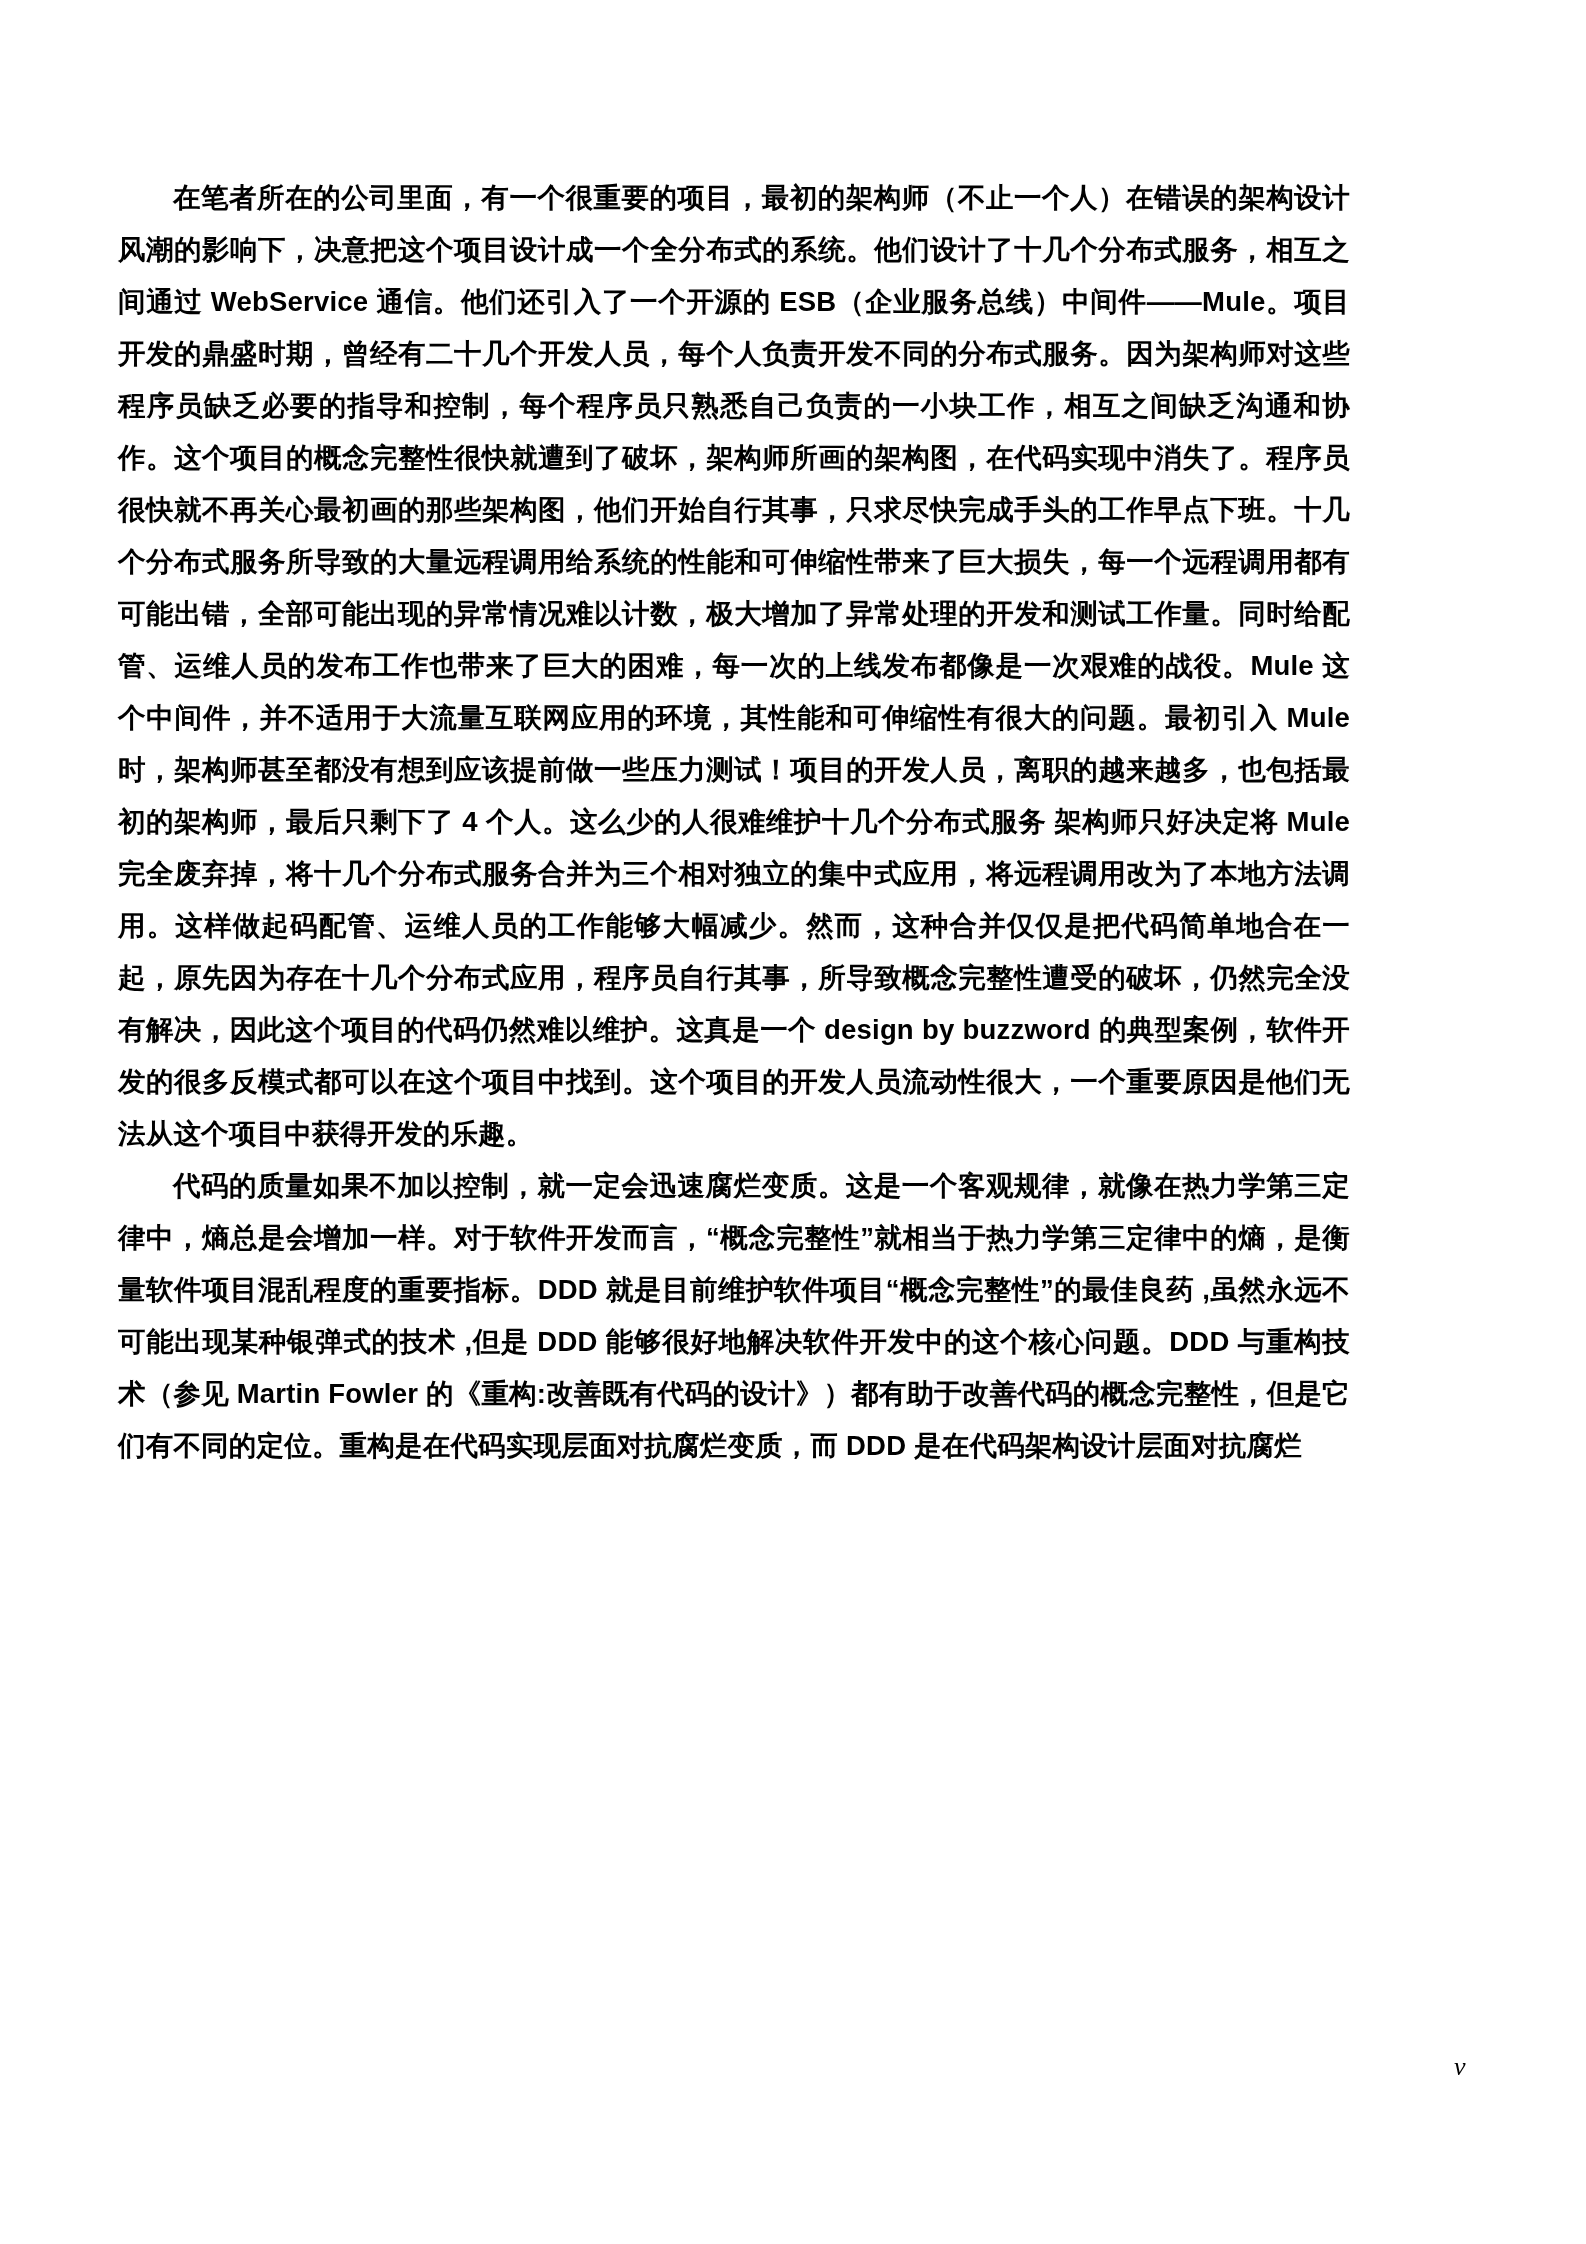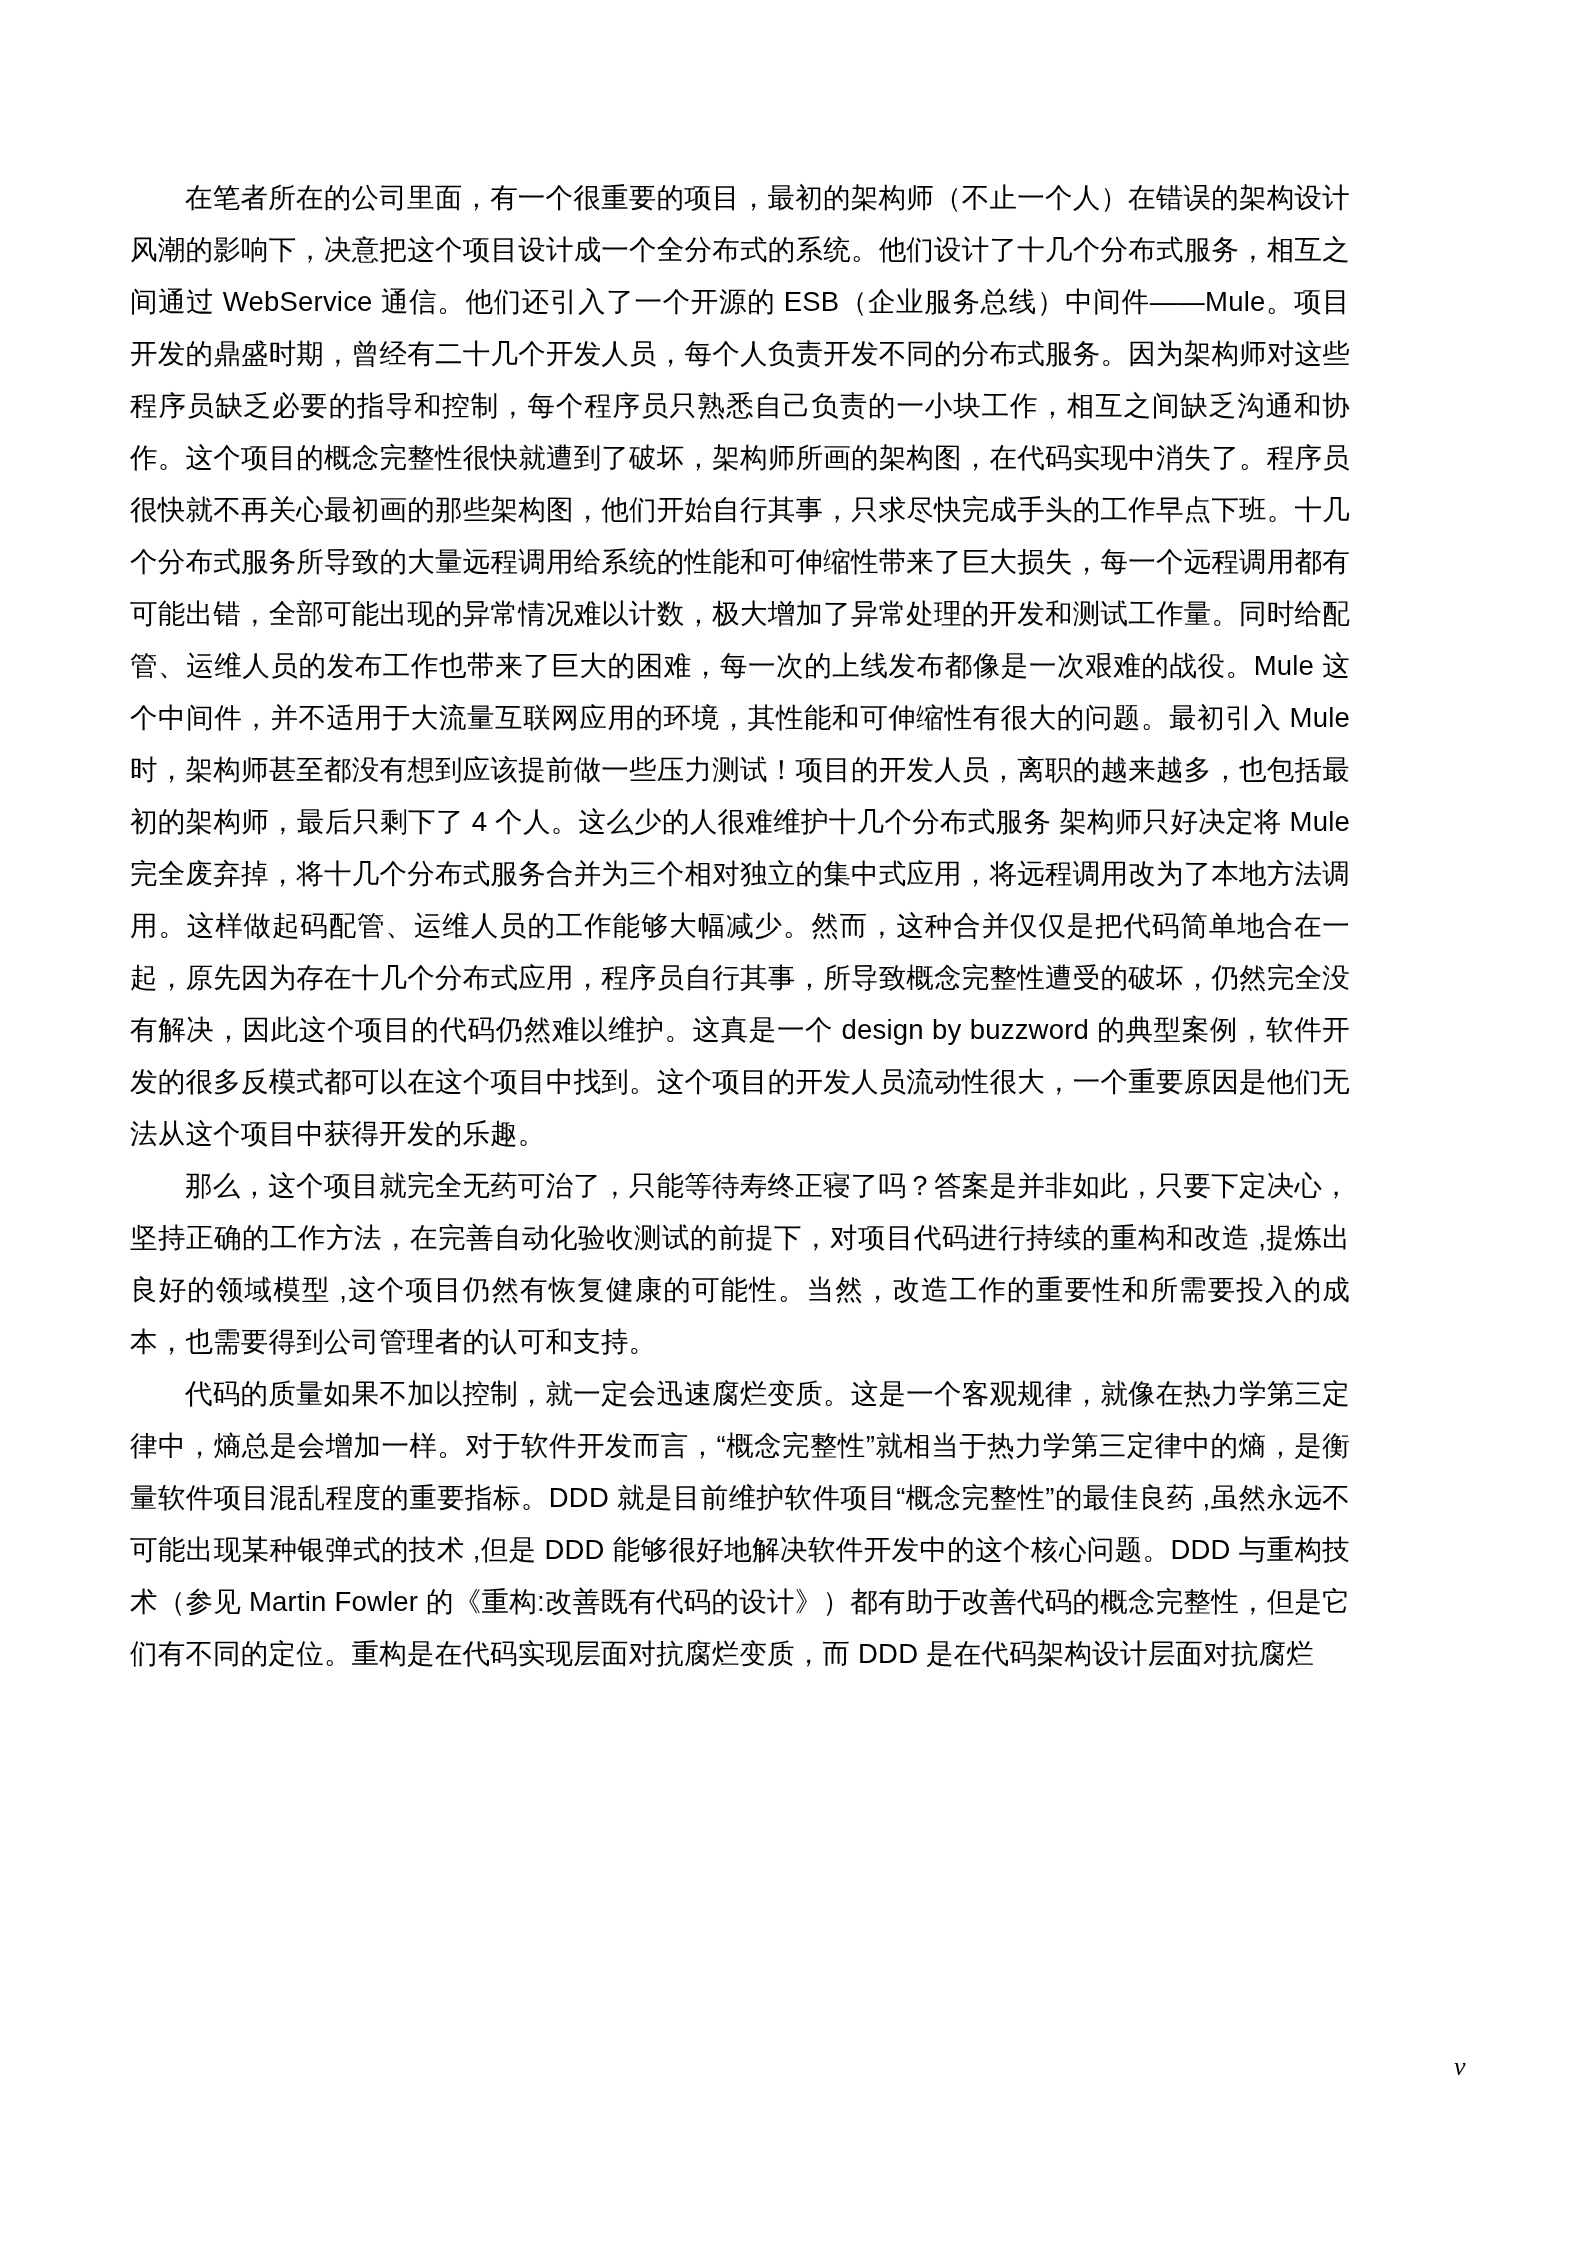--- a/index.html
+++ b/index.html
@@ -24,30 +24,30 @@
     height: 2244px;
     box-sizing: border-box;
   }
   .content {
     position: absolute;
     left: 118px;
     top: 172px;
     width: 1232px;
   }
   p.para {
-    margin: 0 0 0 12px;
+    margin: 0 0 0 0;
     text-indent: 2em;
     font-size: 27.5px;
     line-height: 52px;
     text-align: justify;
     text-justify: inter-ideograph;
     letter-spacing: 0.2px;
     word-spacing: 0px;
     color: #000000;
-    font-weight: 400;
+    font-weight: 700;
   }
   p.para + p.para {
     margin-top: 0;
   }
   .folio {
     position: absolute;
     right: 120px;
     bottom: 162px;
     font-size: 26px;
     font-family: "Liberation Serif", "DejaVu Serif", serif;
@@ -55,17 +55,16 @@
     color: #000000;
     letter-spacing: 0.5px;
   }
 </style>
 </head>
 <body>
 
 <div class="page">
   <div class="content">
     <p class="para">在笔者所在的公司里面，有一个很重要的项目，最初的架构师（不止一个人）在错误的架构设计风潮的影响下，决意把这个项目设计成一个全分布式的系统。他们设计了十几个分布式服务，相互之间通过 WebService 通信。他们还引入了一个开源的 ESB（企业服务总线）中间件——Mule。项目开发的鼎盛时期，曾经有二十几个开发人员，每个人负责开发不同的分布式服务。因为架构师对这些程序员缺乏必要的指导和控制，每个程序员只熟悉自己负责的一小块工作，相互之间缺乏沟通和协作。这个项目的概念完整性很快就遭到了破坏，架构师所画的架构图，在代码实现中消失了。程序员很快就不再关心最初画的那些架构图，他们开始自行其事，只求尽快完成手头的工作早点下班。十几个分布式服务所导致的大量远程调用给系统的性能和可伸缩性带来了巨大损失，每一个远程调用都有可能出错，全部可能出现的异常情况难以计数，极大增加了异常处理的开发和测试工作量。同时给配管、运维人员的发布工作也带来了巨大的困难，每一次的上线发布都像是一次艰难的战役。Mule 这个中间件，并不适用于大流量互联网应用的环境，其性能和可伸缩性有很大的问题。最初引入 Mule 时，架构师甚至都没有想到应该提前做一些压力测试！项目的开发人员，离职的越来越多，也包括最初的架构师，最后只剩下了 4 个人。这么少的人很难维护十几个分布式服务 架构师只好决定将 Mule 完全废弃掉，将十几个分布式服务合并为三个相对独立的集中式应用，将远程调用改为了本地方法调用。这样做起码配管、运维人员的工作能够大幅减少。然而，这种合并仅仅是把代码简单地合在一起，原先因为存在十几个分布式应用，程序员自行其事，所导致概念完整性遭受的破坏，仍然完全没有解决，因此这个项目的代码仍然难以维护。这真是一个 design by buzzword 的典型案例，软件开发的很多反模式都可以在这个项目中找到。这个项目的开发人员流动性很大，一个重要原因是他们无法从这个项目中获得开发的乐趣。</p>
-    <p class="para">那么，这个项目就完全无药可治了，只能等待寿终正寝了吗？答案是并非如此，只要下定决心，坚持正确的工作方法，在完善自动化验收测试的前提下，对项目代码进行持续的重构和改造 ,提炼出良好的领域模型 ,这个项目仍然有恢复健康的可能性。当然，改造工作的重要性和所需要投入的成本，也需要得到公司管理者的认可和支持。</p>
     <p class="para">代码的质量如果不加以控制，就一定会迅速腐烂变质。这是一个客观规律，就像在热力学第三定律中，熵总是会增加一样。对于软件开发而言，“概念完整性”就相当于热力学第三定律中的熵，是衡量软件项目混乱程度的重要指标。DDD 就是目前维护软件项目“概念完整性”的最佳良药 ,虽然永远不可能出现某种银弹式的技术 ,但是 DDD 能够很好地解决软件开发中的这个核心问题。DDD 与重构技术（参见 Martin Fowler 的《重构:改善既有代码的设计》）都有助于改善代码的概念完整性，但是它们有不同的定位。重构是在代码实现层面对抗腐烂变质，而 DDD 是在代码架构设计层面对抗腐烂</p>
   </div>
   <div class="folio">v</div>
 </div>
 
 </body></html>

